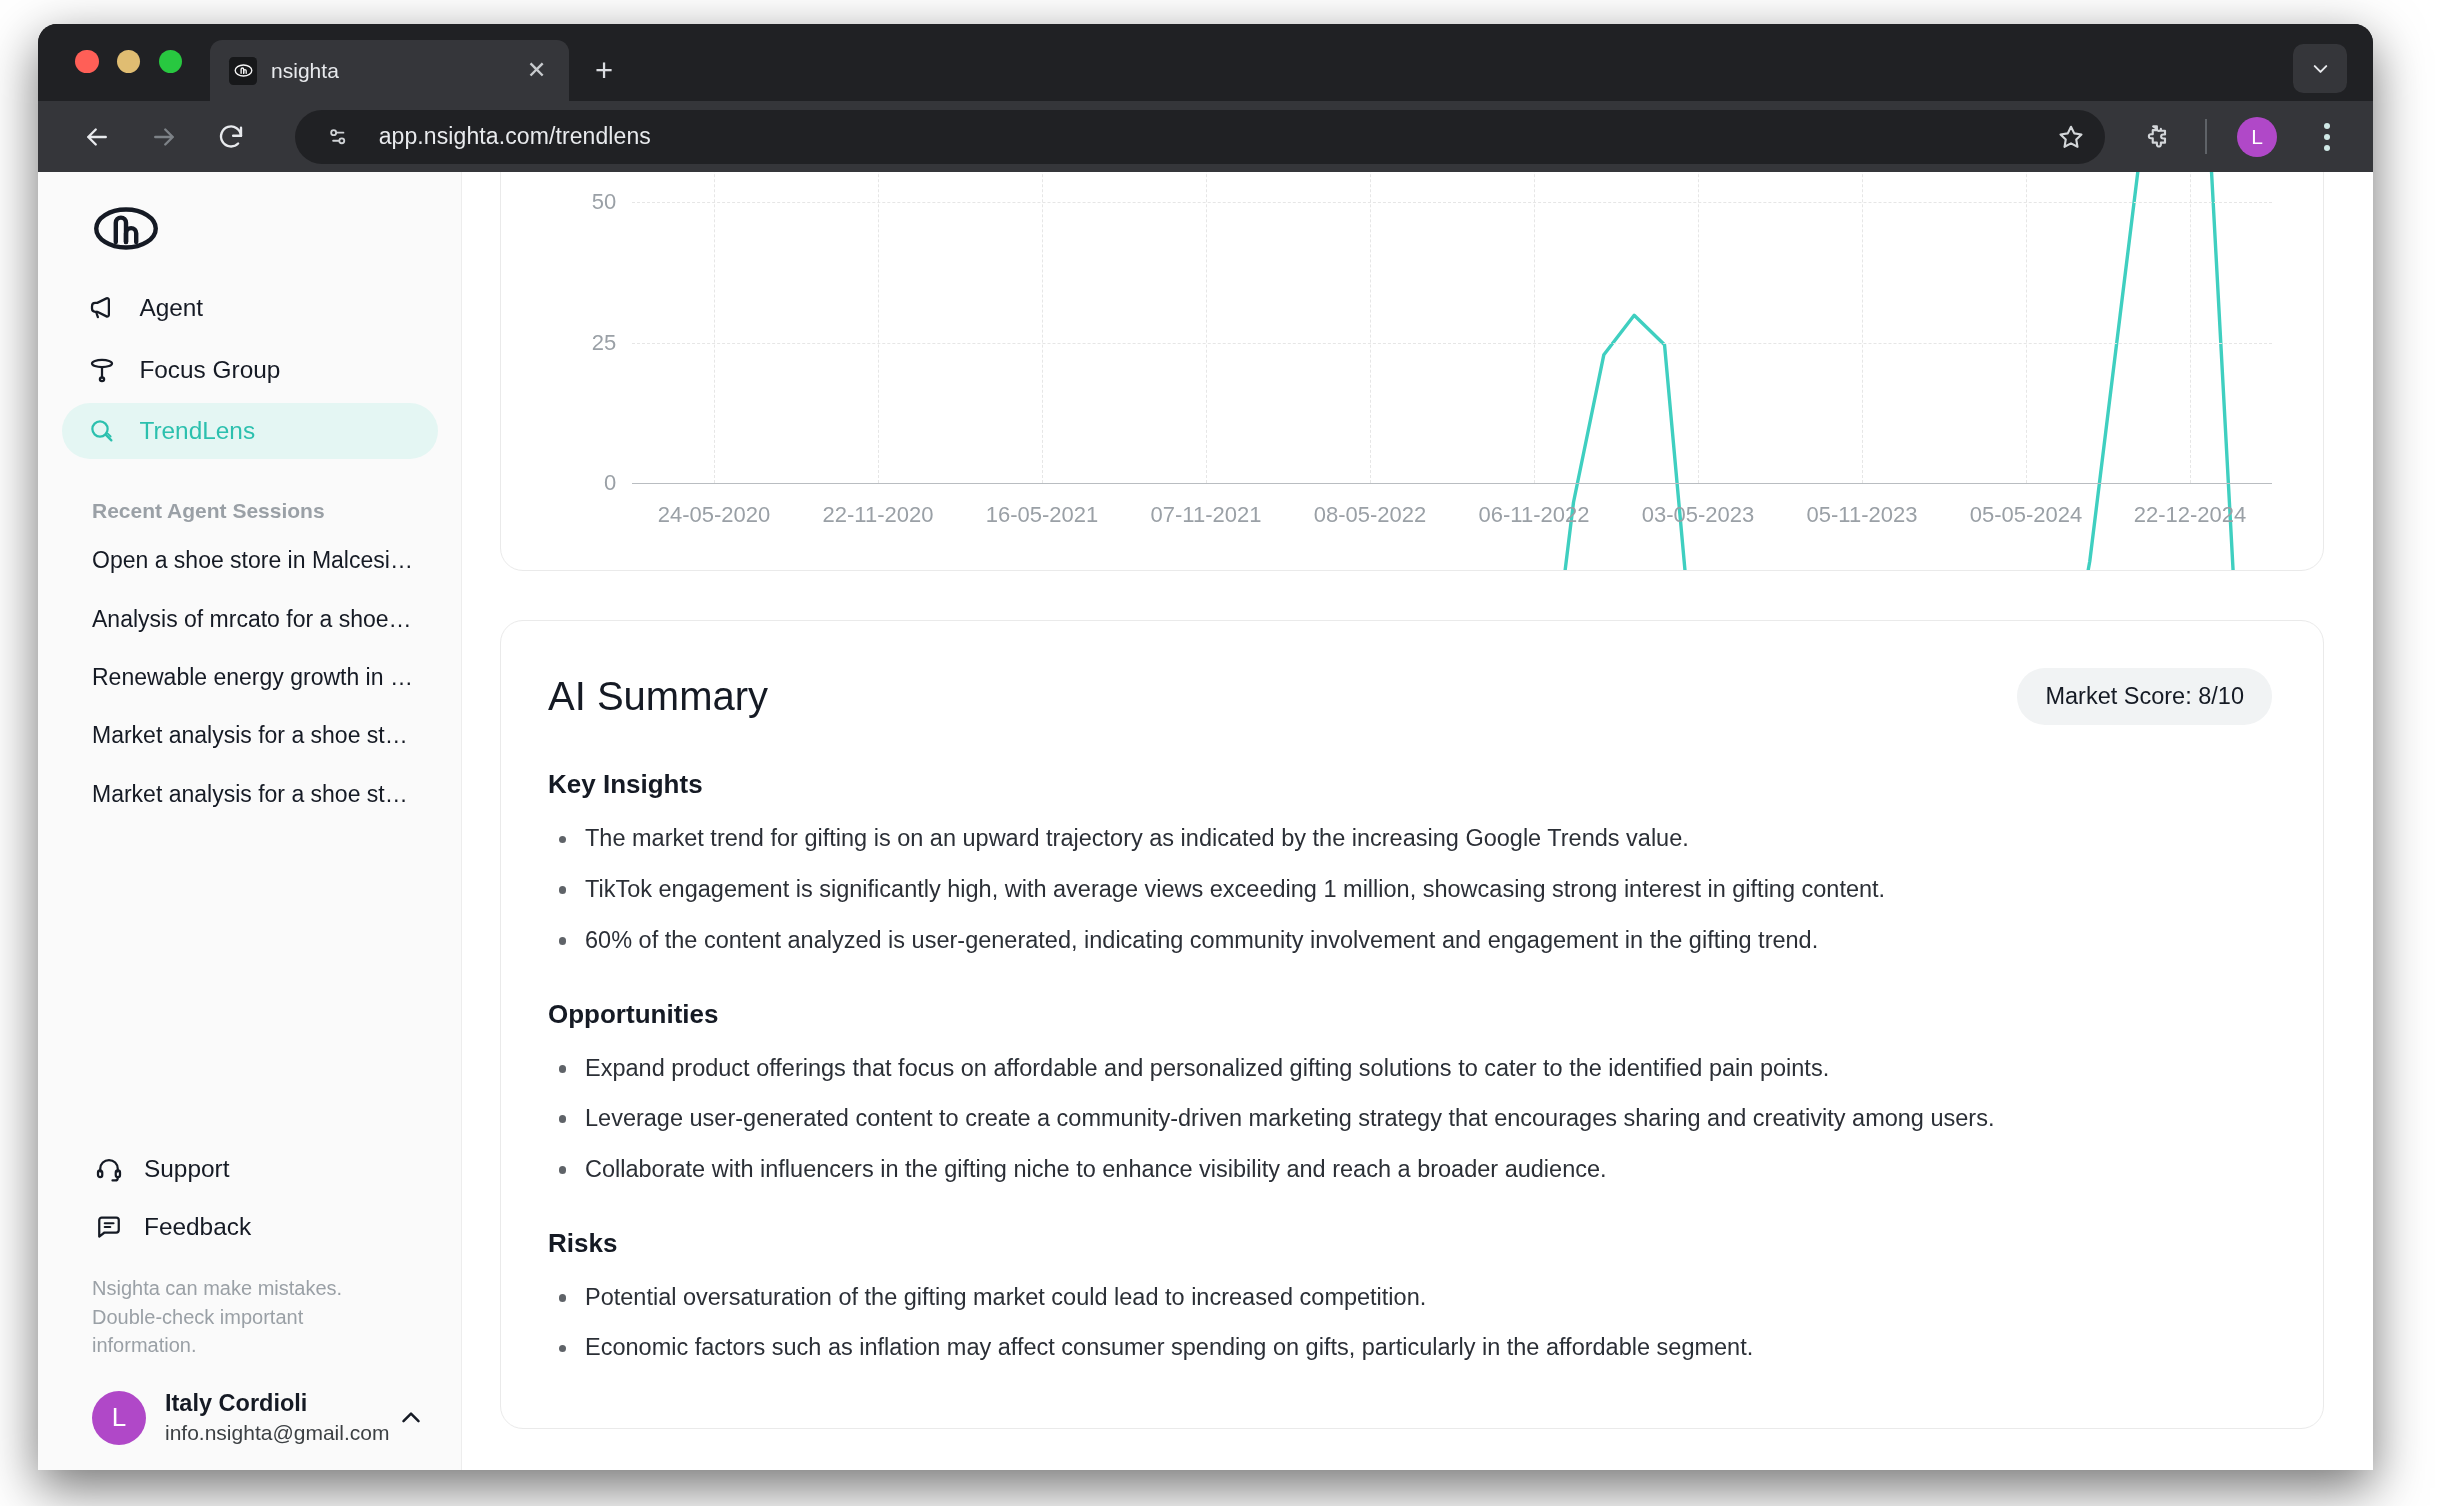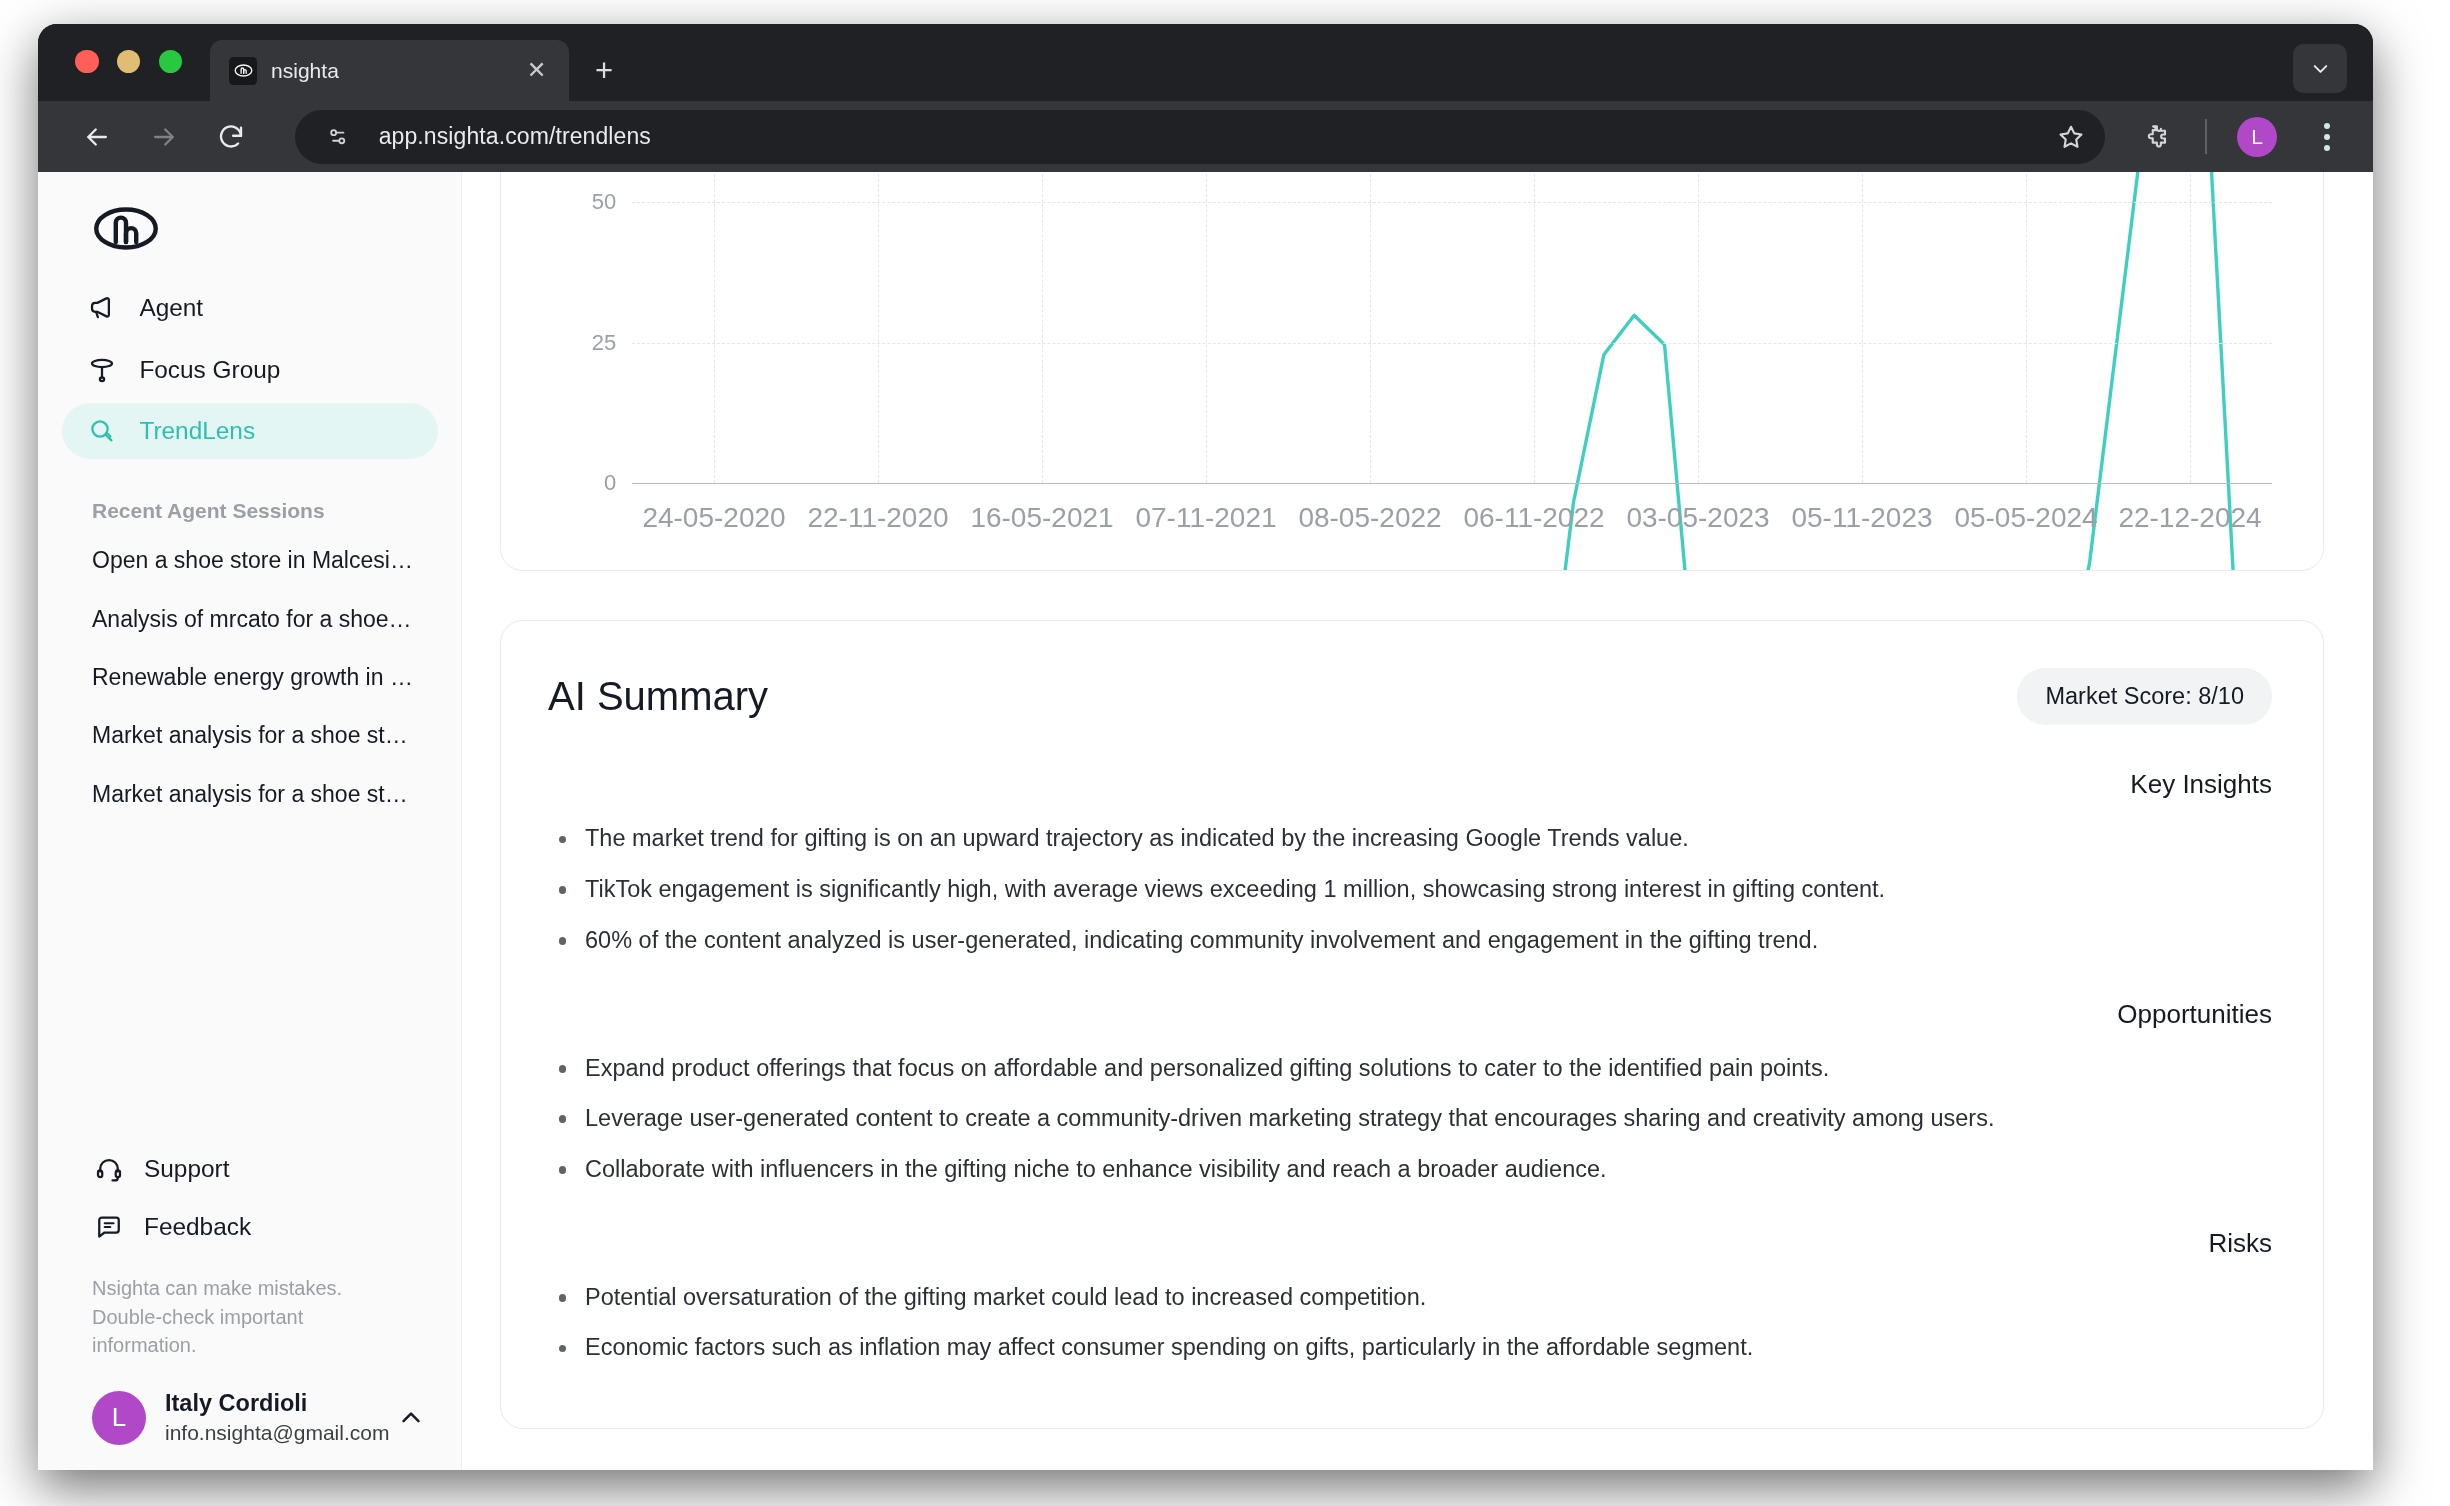--- a/index.html
+++ b/index.html
@@ -226,36 +226,36 @@
   }
   #plot { position: absolute; inset: 0; }
   .y-label {
     position: absolute; right: calc(100% + 15.7px);
     transform: translateY(-50%);
     color: #9aa0a6; font-size: 22px;
   }
   .x-label {
     position: absolute; top: calc(100% + 19px);
     transform: translateX(-50%);
-    color: #9aa0a6; font-size: 28px; white-space: nowrap;
+    color: #9aa0a6; font-size: 22px; white-space: nowrap;
   }
   .gridline-h { position: absolute; left: 0; right: 0; border-top: 1.7px dashed #e6e6e6; }
   .gridline-v { position: absolute; top: 0; bottom: 0; border-left: 1.7px dashed #e6e6e6; }
   #baseline { position: absolute; left: 0; right: 0; border-top: 1.7px solid #b9bdc1; }
 
   
   #summary-card { padding: 47px 51px 45px 47px; flex: none; }
   #summary-head { display: flex; align-items: center; justify-content: space-between; margin-bottom: 44px; }
   #summary-title { font-size: 40px; color: #151a24; font-weight: normal; }
   #market-score {
     background: #f1f3f4; color: #151a24;
     font-size: 23.5px; padding: 15px 28px; border-radius: 28px;
     white-space: nowrap;
   }
-  .section-title { font-size: 26px; color: #151a24; margin-bottom: 23px; font-weight: normal; text-align: right; }
+  .section-title { font-size: 26px; color: #151a24; margin-bottom: 23px; font-weight: bold; }
   .bullets { list-style: none; margin-bottom: 42px; }
   .bullets li {
     position: relative;
     padding-left: 37px; margin-bottom: 19px;
     color: #2b2f36; font-size: 23.5px; line-height: 1.35;
   }
   .bullets li::before {
     content: "";
     position: absolute; left: 10.5px; top: 12.2px;
     width: 7.8px; height: 7.8px; border-radius: 50%;

